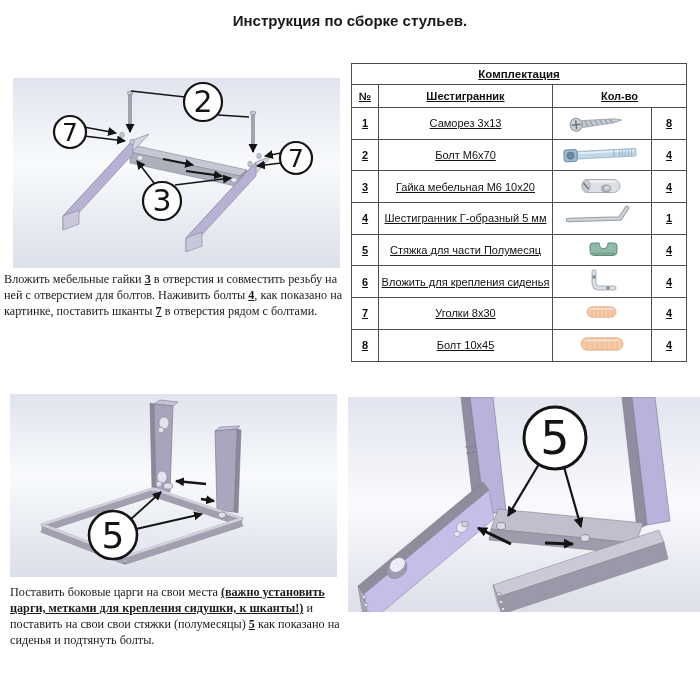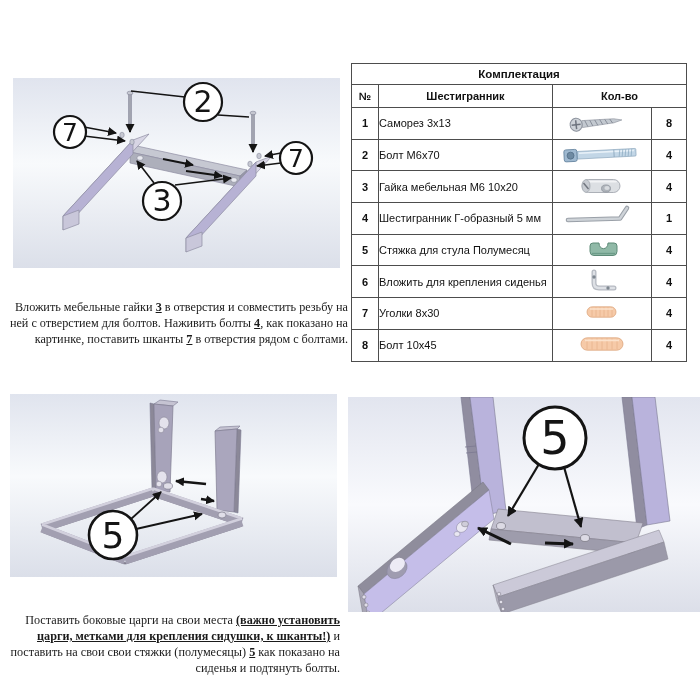--- a/index.html
+++ b/index.html
@@ -5,50 +5,51 @@
   html,body { margin:0; padding:0; background:#ffffff; }
   .page { position:relative; width:700px; height:700px; background:#ffffff; overflow:hidden;
           font-family:"Liberation Serif", serif; color:#1a1a1a; }
 
   .doc-title { position:absolute; top:12px; left:0; width:700px; text-align:center;
                font-family:"Liberation Sans", sans-serif; font-weight:bold; font-size:15px; }
 
   .step-line { position:absolute; top:57px; left:37px; font-size:12.6px; white-space:nowrap; }
   .step-line .step-num { display:inline-block; margin-right:15px; }
 
-  .para { position:absolute; text-align:right; font-size:12.2px; line-height:1.32;margin-top:28px; }
+  .para { position:absolute; text-align:left; font-size:12.2px; line-height:1.32; }
   #para1 { left:4px;  top:271px; width:344px; }
   #para2 { left:10px; top:584px; width:330px; }
   .ref { font-weight:bold; text-decoration:underline; }
 
   table.parts { position:absolute; left:351px; top:63px; width:335px; border-collapse:collapse;
                 table-layout:fixed; font-family:"Liberation Sans", sans-serif; font-size:11px; color:#111; }
-  table.parts th, table.parts td { border:1px solid #4d4d4d; padding:0; overflow:hidden; }
+  table.parts th, table.parts td { border:1px solid #4d4d4d; padding:0; overflow:hidden;text-decoration:underline; }
   table.parts .t-title th { height:20px; font-size:11.5px; text-align:center; }
   table.parts .t-head th  { height:22px; font-size:11px; text-align:center; }
   table.parts tbody td { height:30.7px; }
   .cell-num { text-align:center; font-weight:bold; }
-  .cell-name { text-align:left; padding-left:8px; }
+  .cell-name { text-align:center; padding-left:8px; }
   .cell-img { text-align:center; vertical-align:middle; }
   .cell-qty { text-align:center; font-weight:bold; }
 
   svg.diagram { position:absolute; display:block; }
   #d1 { left:13px;  top:78px; }
   #d2 { left:10px;  top:394px; }
   #d3 { left:348px; top:397px; }
 
   .callout-circle { fill:#ffffff; stroke:#141414; }
   .callout-text { font-family:"DejaVu Sans", sans-serif; fill:#141414; text-anchor:middle; }
   .cline { stroke:#141414; fill:none; }
 </style>
 </head>
 <body>
 
 <div class="page">
 
+  <div class="doc-title">Инструкция по сборке стульев.</div>
 
 
   <svg id="d1" class="diagram" width="327" height="190" viewBox="0 0 327 190">
     <defs>
       <linearGradient id="g1" x1="0" y1="0" x2="0" y2="1">
         <stop offset="0" stop-color="#e0e4ee"></stop>
           <stop offset="0.45" stop-color="#f8fafc"></stop>
           <stop offset="1" stop-color="#dbdfe9"></stop>
       </linearGradient>
       <marker id="m1" markerUnits="userSpaceOnUse" markerWidth="11" markerHeight="10" refX="8" refY="4.5" orient="auto">
@@ -217,21 +218,21 @@
         <td class="cell-img">
           <svg width="92" height="28" viewBox="0 0 92 28">
             <path d="M12,17 L64,15.5 L71,5" fill="none" stroke="#9aa0a8" stroke-width="4.6" stroke-linecap="round" stroke-linejoin="round"></path>
             <path d="M12,17 L64,15.5 L71,5" fill="none" stroke="#ced3d8" stroke-width="2.4" stroke-linecap="round" stroke-linejoin="round"></path>
           </svg>
         </td>
         <td class="cell-qty">1</td>
       </tr>
       <tr>
         <td class="cell-num">5</td>
-        <td class="cell-name">Стяжка для стула Полумесяц</td>
+        <td class="cell-name">Стяжка для части Полумесяц</td>
         <td class="cell-img">
           <svg width="92" height="28" viewBox="0 0 92 28">
             <path d="M37,8 H43 C43,15.5 52,15.5 52,8 H58 Q61,8 61,11 V16.5 Q61,20.5 57,20.5 H38 Q34,20.5 34,16.5 V11 Q34,8 37,8 Z" fill="#90b9a7" stroke="#5d8a77" stroke-width="1"></path>
             <path d="M36,18.5 H59" stroke="#6d9c89" stroke-width="1.4"></path>
           </svg>
         </td>
         <td class="cell-qty">4</td>
       </tr>
       <tr>
         <td class="cell-num">6</td>

